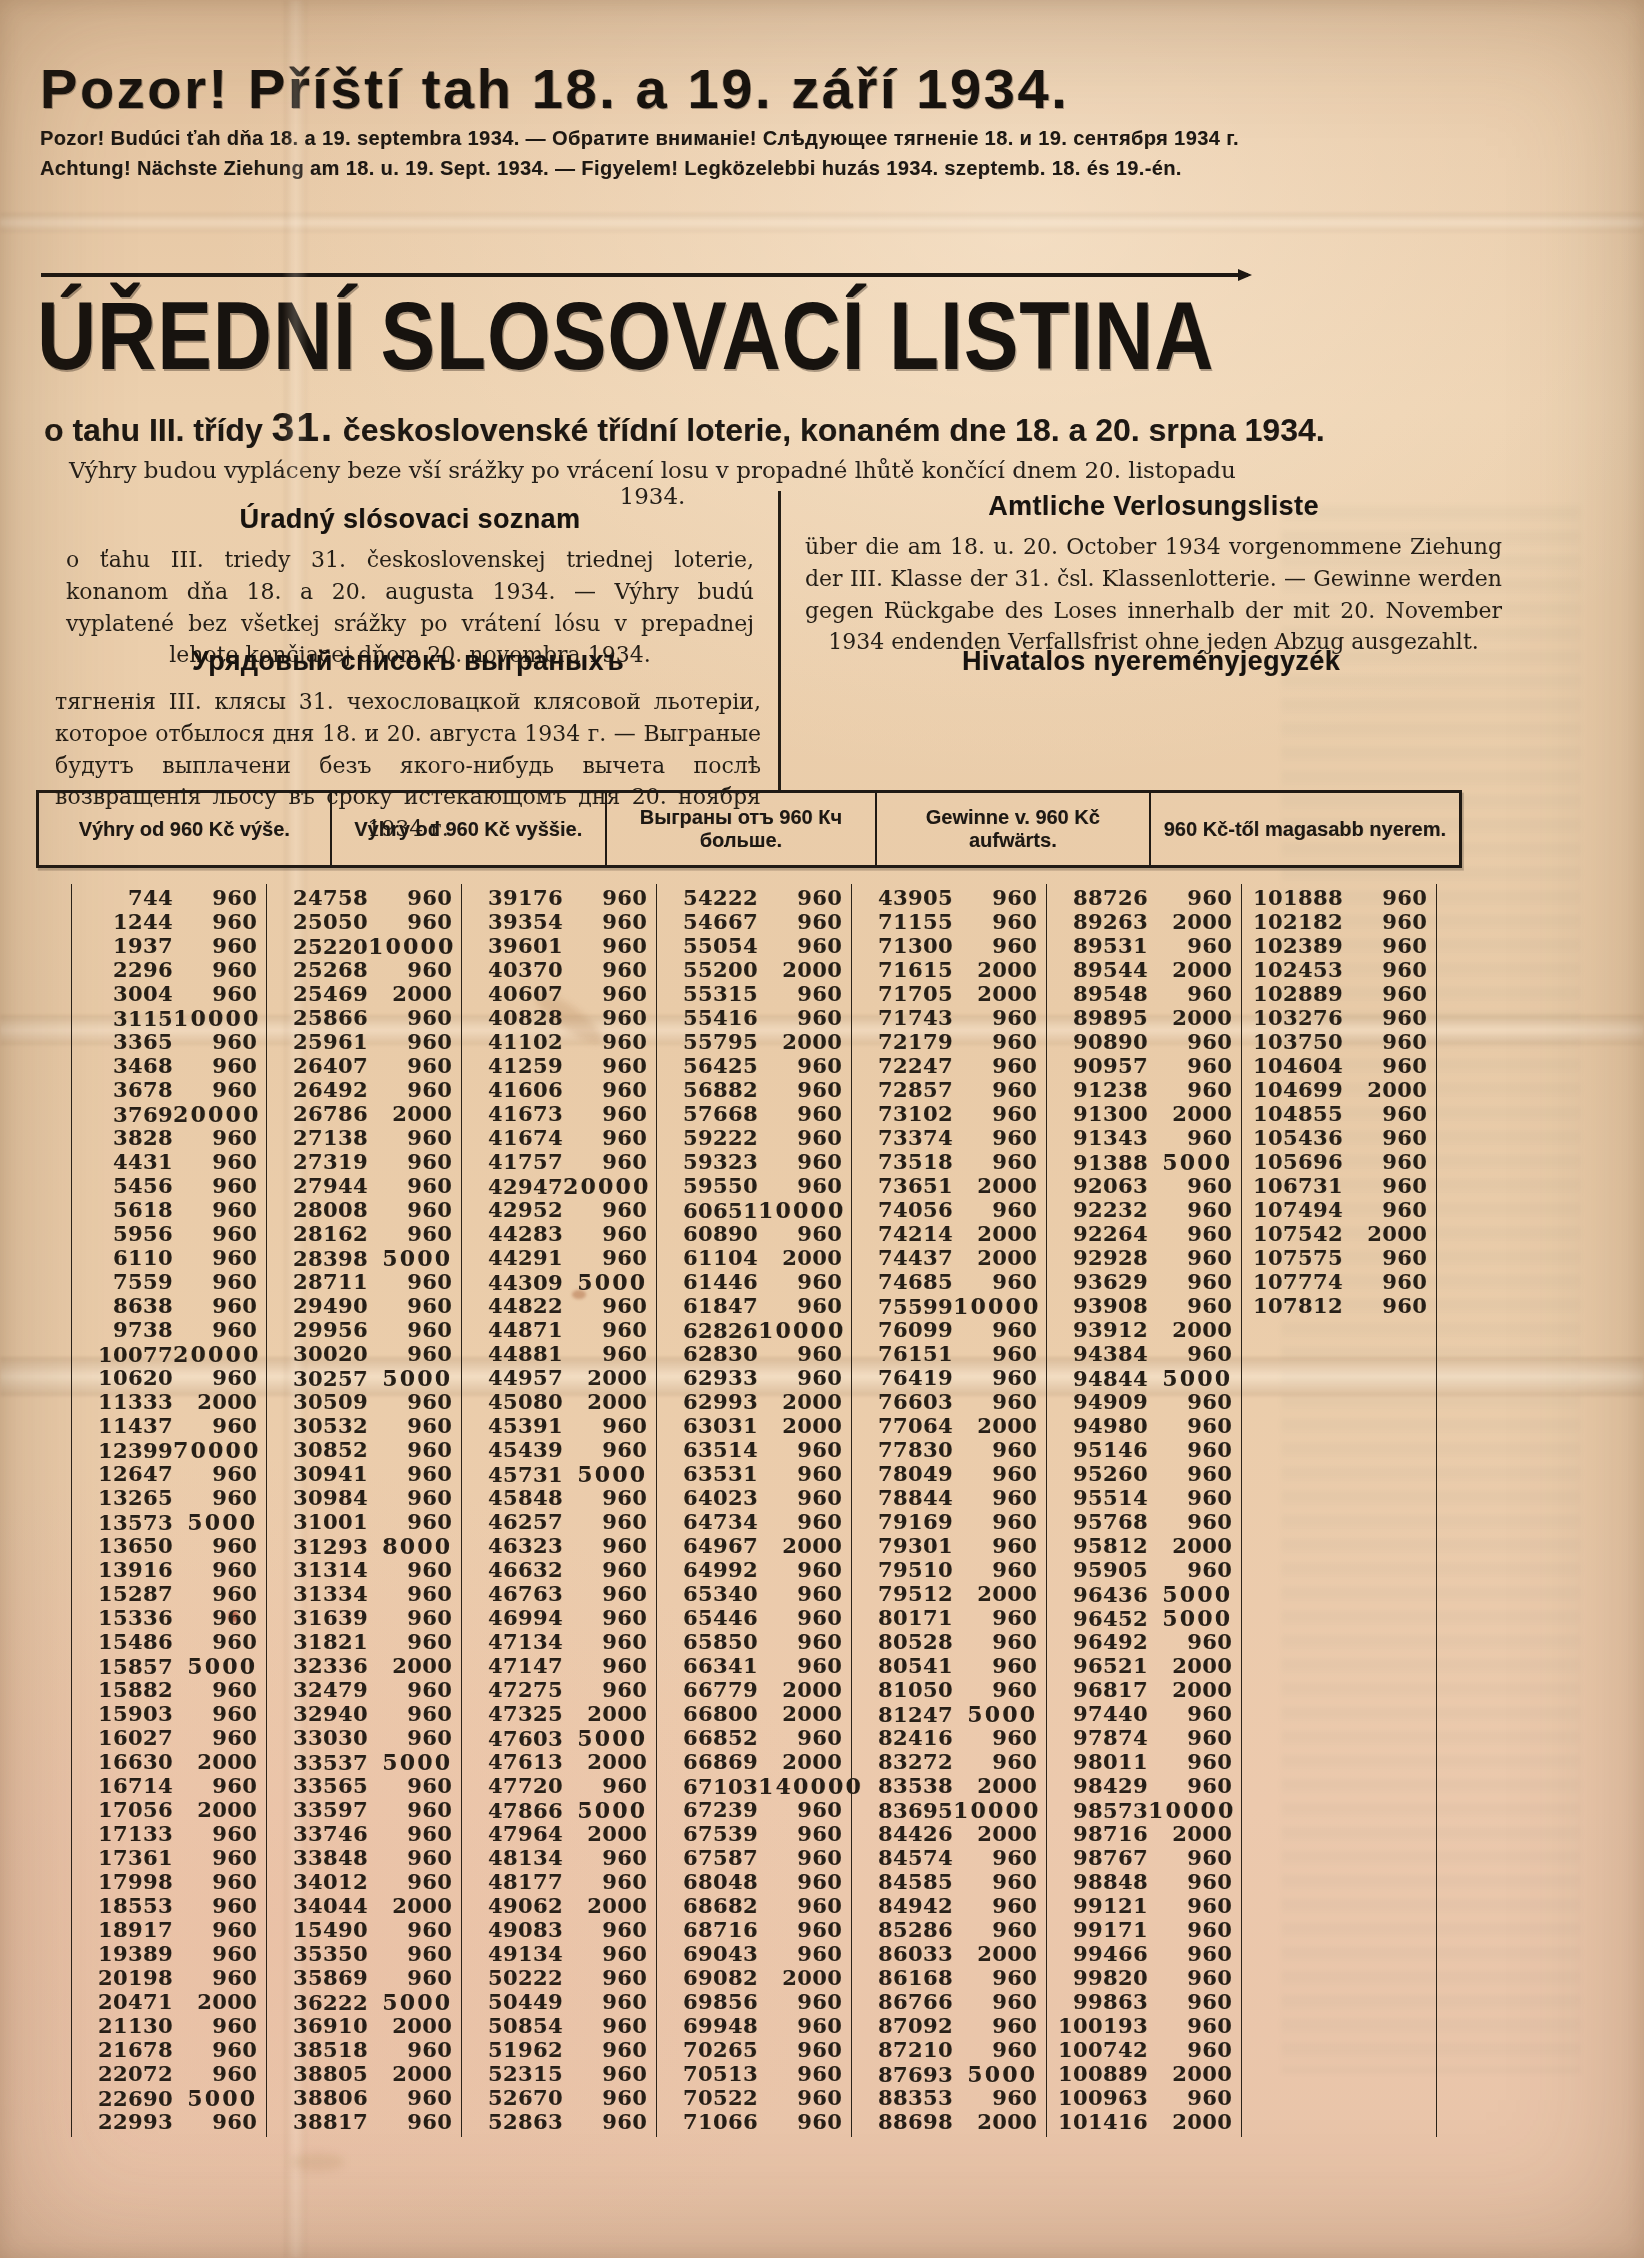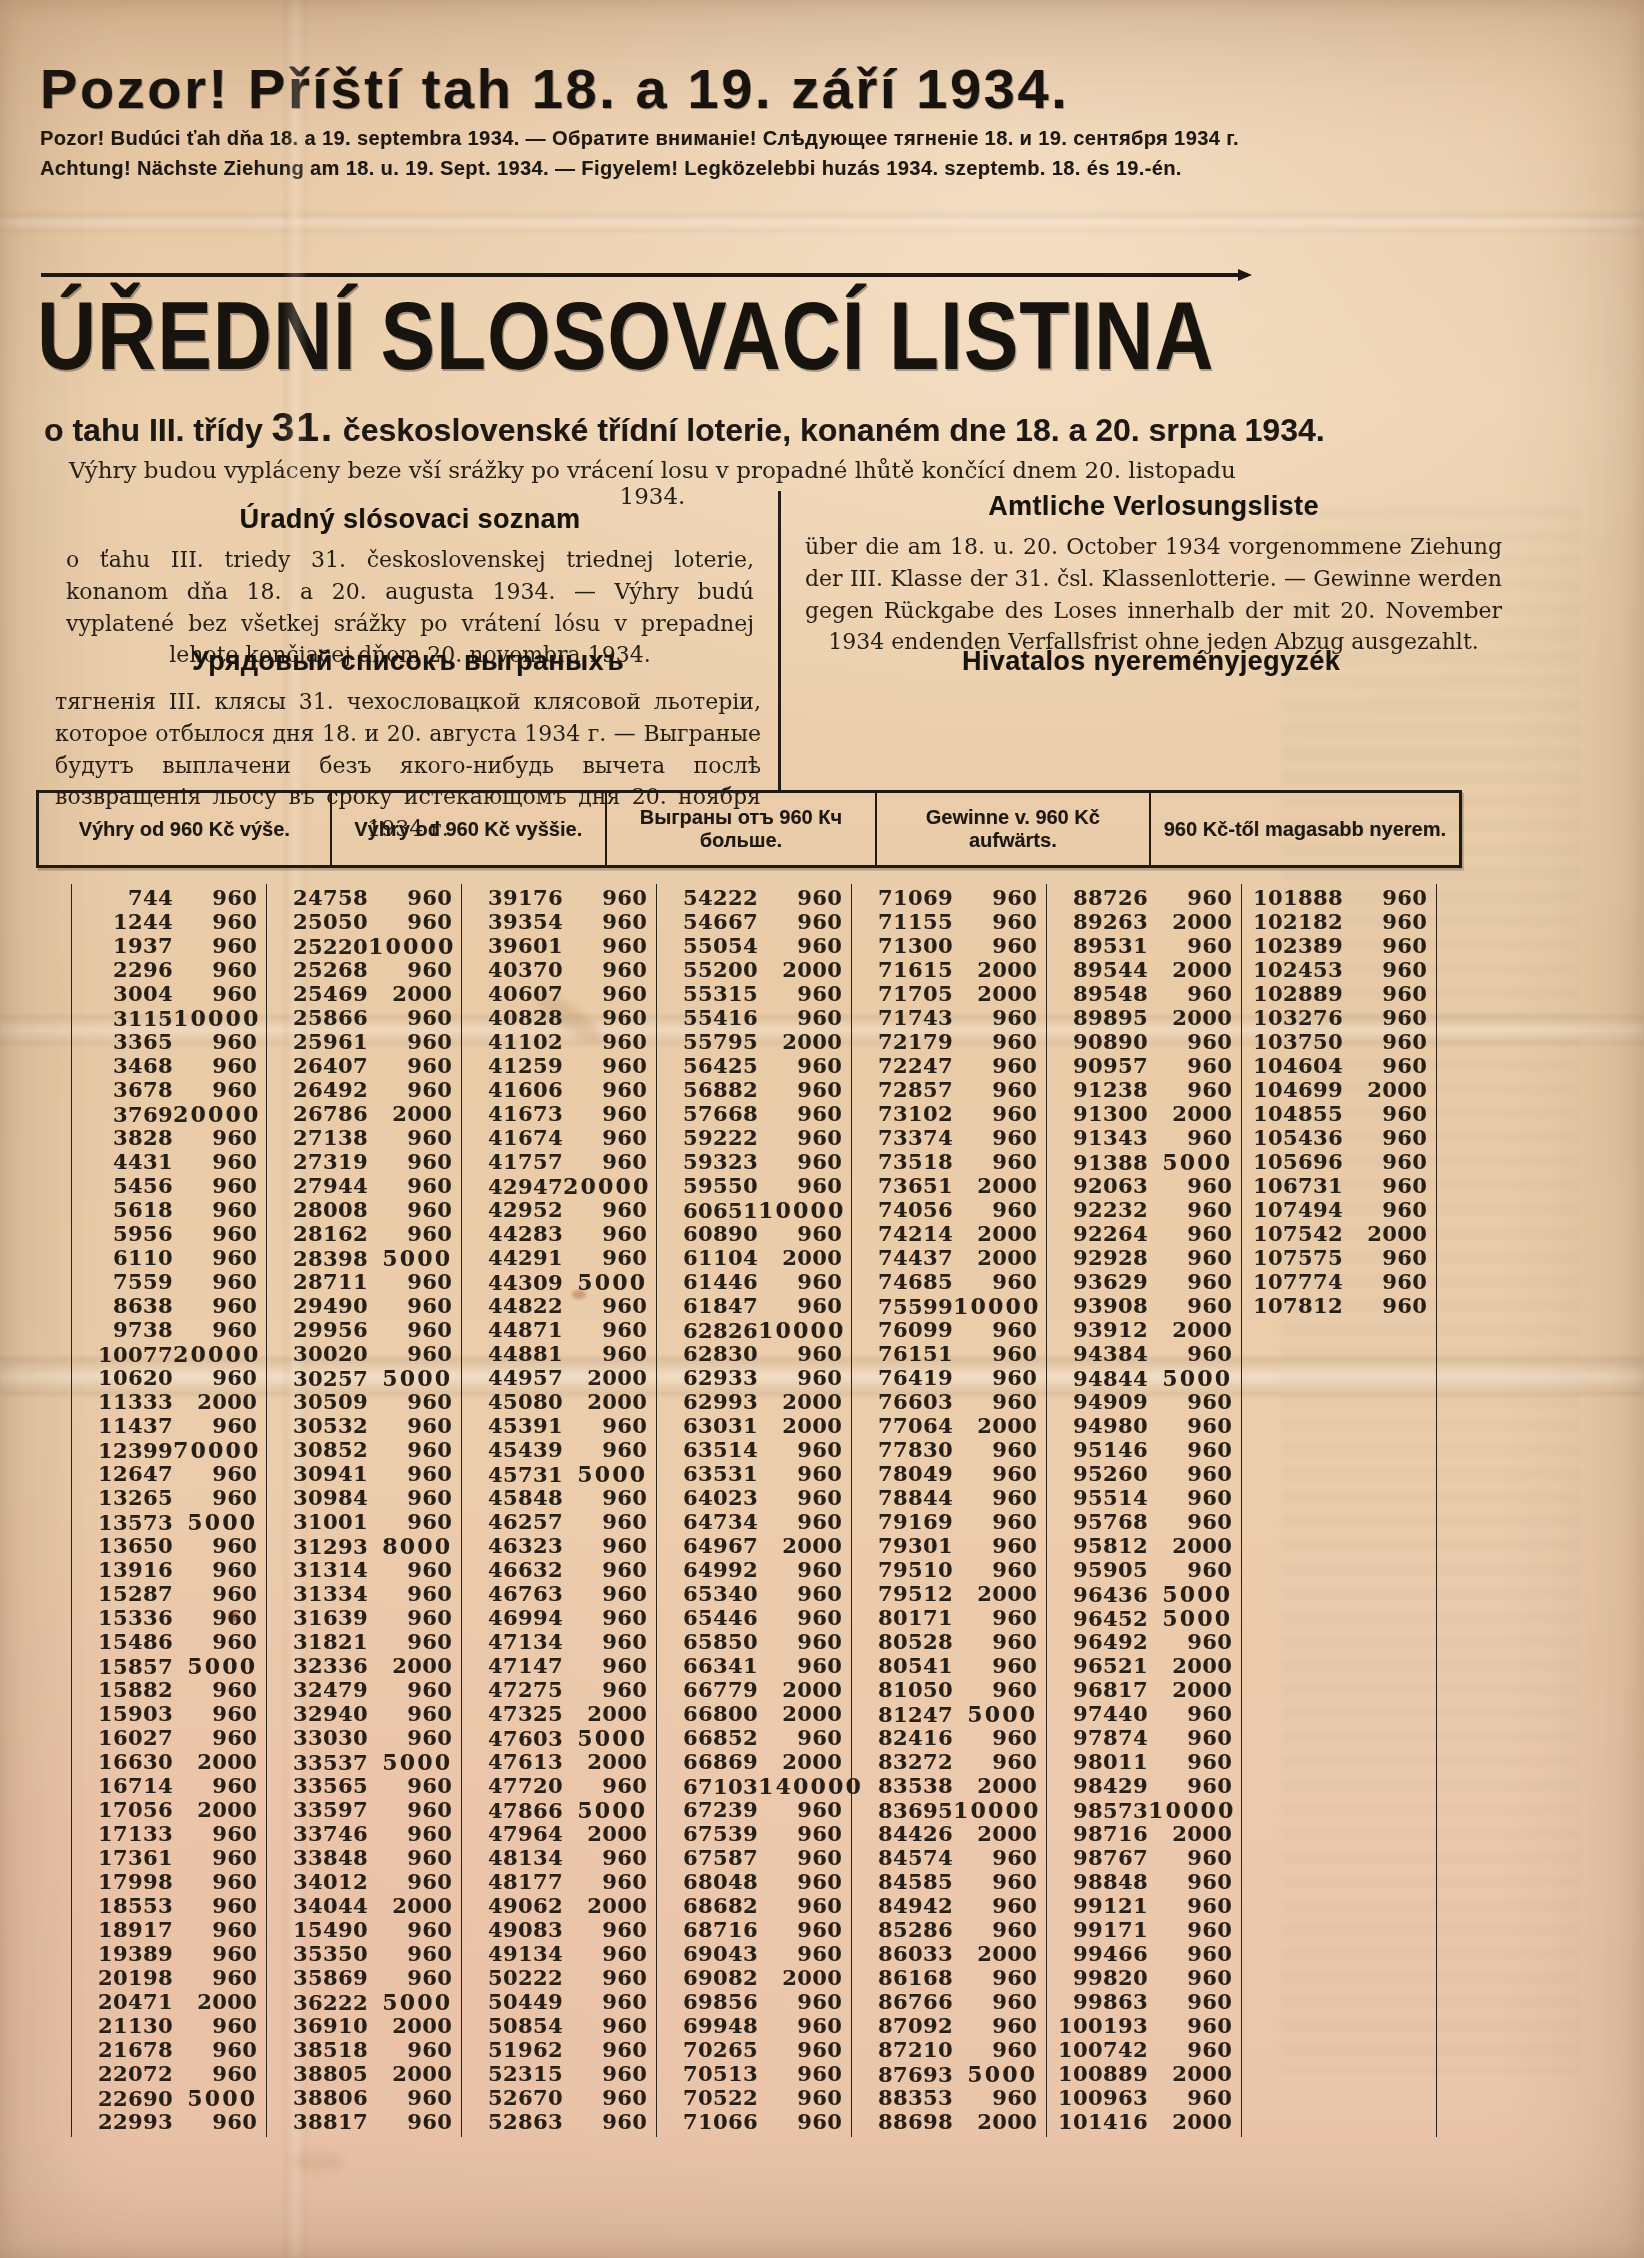--- a/index.html
+++ b/index.html
@@ -999,21 +999,21 @@
           <span class="ticket">70522</span>
           <span class="amount">960</span>
         </div>
         <div class="num-row">
           <span class="ticket">71066</span>
           <span class="amount">960</span>
         </div>
       </div>
       <div class="num-col">
         <div class="num-row">
-          <span class="ticket">71069</span>
+          <span class="ticket">43905</span>
           <span class="amount">960</span>
         </div>
         <div class="num-row">
           <span class="ticket">71155</span>
           <span class="amount">960</span>
         </div>
         <div class="num-row">
           <span class="ticket">71300</span>
           <span class="amount">960</span>
         </div>

